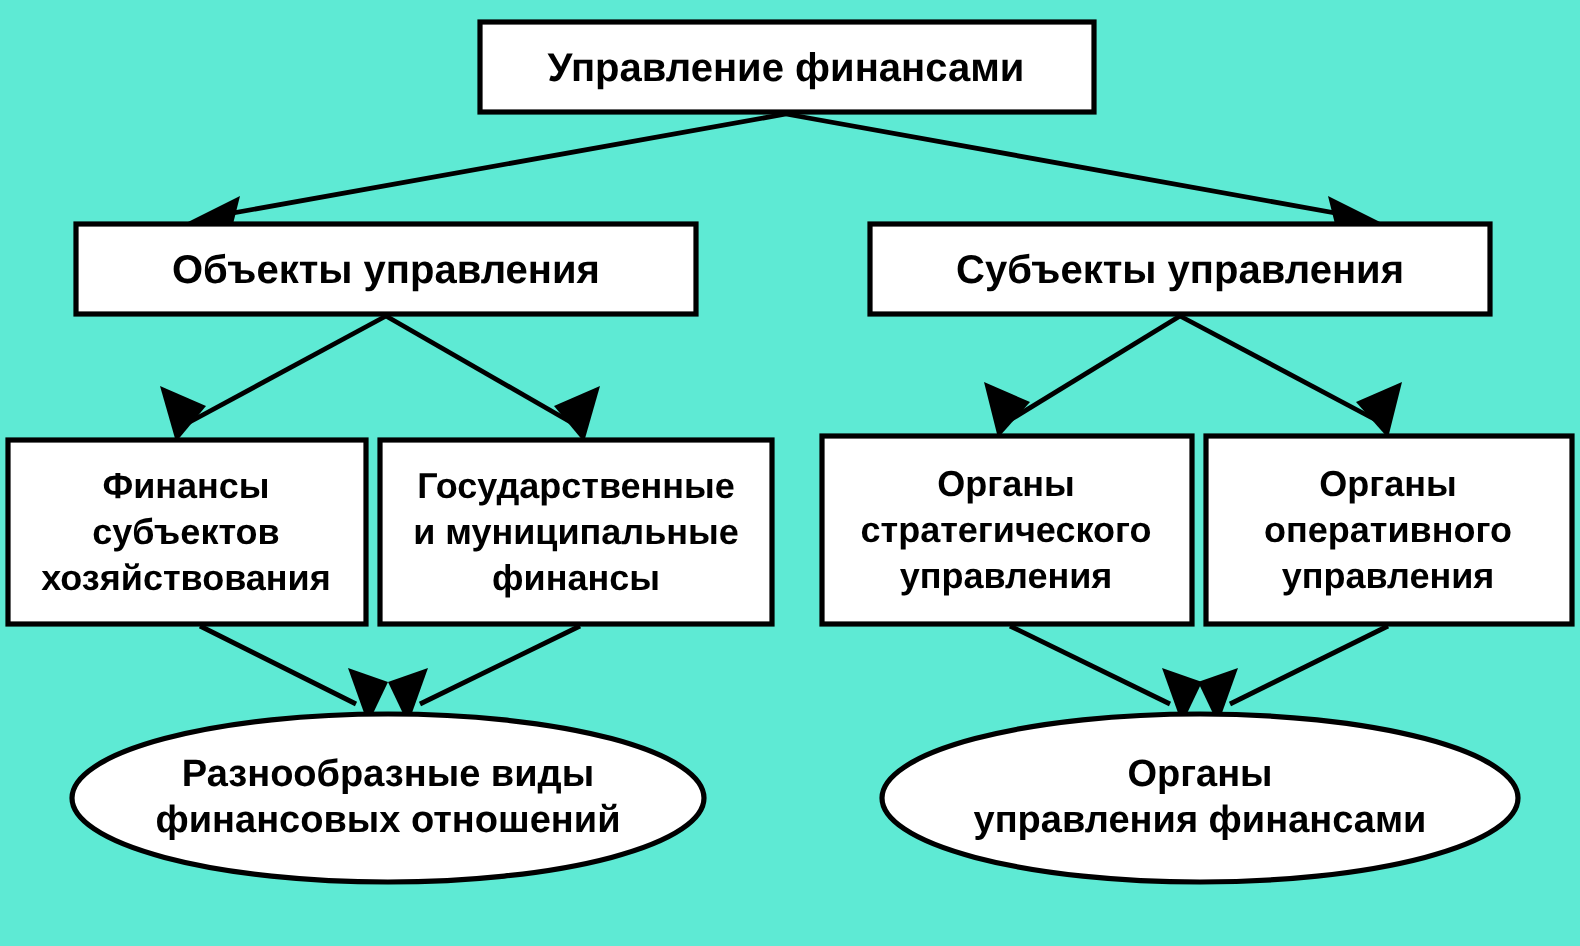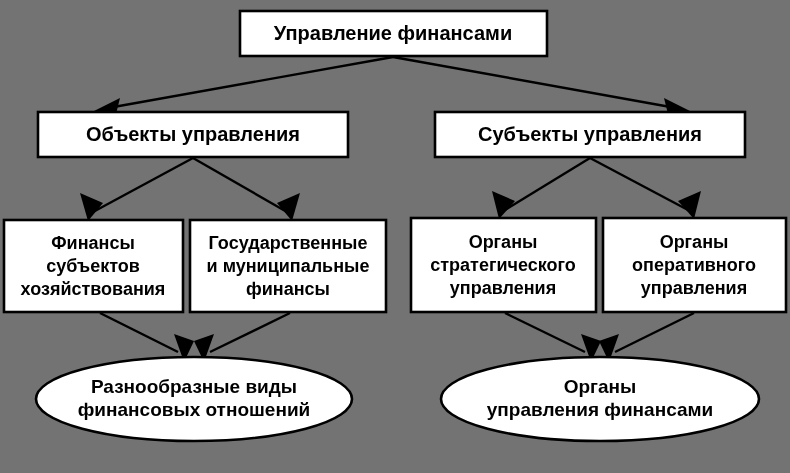--- a/index.html
+++ b/index.html
@@ -10,21 +10,21 @@
   body {
     width: 790px;
     height: 473px;
     overflow: hidden;
     font-family: "Liberation Sans", sans-serif;
   }
   #diagram-root {
     position: relative;
     width: 790px;
     height: 473px;
-    background: #737373;
+    background: #5eead4;
   }
   svg.diagram {
     display: block;
     width: 790px;
     height: 473px;
   }
   .node-box {
     fill: #ffffff;
     stroke: #000000;
     stroke-width: 2.6;

